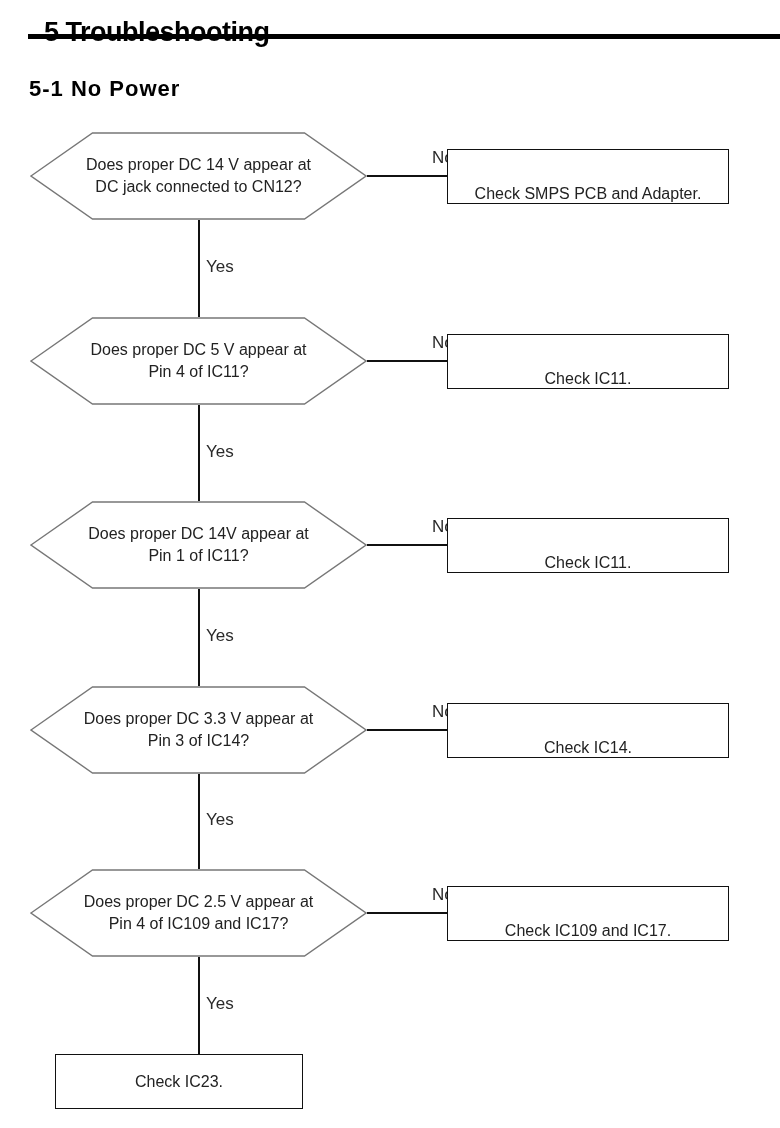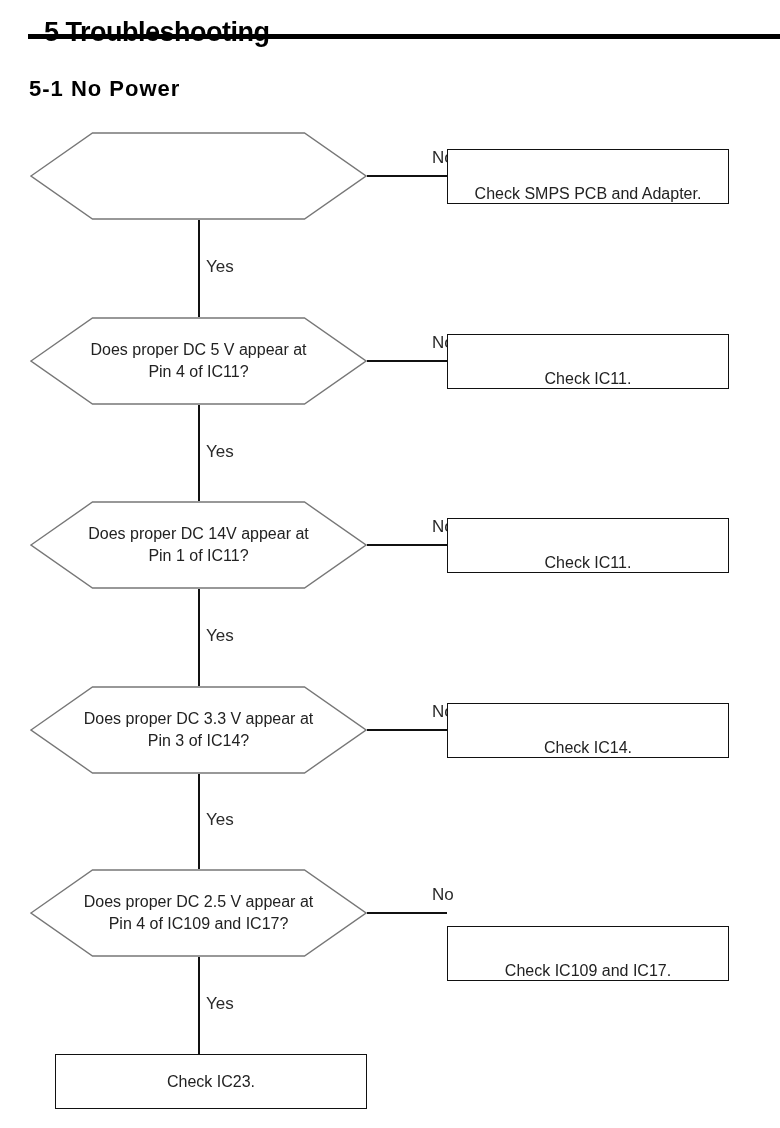--- a/index.html
+++ b/index.html
@@ -69,21 +69,21 @@
     display: flex;
     align-items: flex-end;
     justify-content: center;
     text-align: center;
     font-size: 16px;
     color: #222;
   }
   .final-box {
     position: absolute;
     left: 55px; top: 1054px;
-    width: 312px;
+    width: 248px;
     height: 55px;
     box-sizing: border-box;
     border: 1.5px solid #111;
     background: #fff;
     display: flex;
     align-items: center;
     justify-content: center;
     font-size: 16px;
     color: #222;
   }
@@ -117,20 +117,24 @@
   <h1 class="page-title">5 Troubleshooting</h1>
   <div class="title-rule"></div>
   <h2 class="section-title">5-1 No Power</h2>
 
   <div class="flow">
 
     <div class="hex" style="top:132px">
       <svg width="337" height="88" viewBox="0 0 337 88">
         <polygon points="1,44 62.5,1 274.5,1 336,44 274.5,87 62.5,87" fill="#ffffff" stroke="#777777" stroke-width="1.4"></polygon>
       </svg>
+      <div class="hex-text">
+        <span>Does proper DC 14 V appear at</span>
+        <span>DC jack connected to CN12?</span>
+      </div>
     </div>
     <div class="lbl lbl-no" style="top:148px">No</div>
     <div class="hline" style="top:175px"></div>
     <div class="action-box" style="top:149px">
       <span>Check SMPS PCB and Adapter.</span>
     </div>
     <div class="vline" style="top:220px;height:97px"></div>
     <div class="lbl lbl-yes" style="top:257px">Yes</div>
 
     <div class="hex" style="top:317px">
@@ -188,21 +192,21 @@
       <svg width="337" height="88" viewBox="0 0 337 88">
         <polygon points="1,44 62.5,1 274.5,1 336,44 274.5,87 62.5,87" fill="#ffffff" stroke="#777777" stroke-width="1.4"></polygon>
       </svg>
       <div class="hex-text">
         <span>Does proper DC 2.5 V appear at</span>
         <span>Pin 4 of IC109 and IC17?</span>
       </div>
     </div>
     <div class="lbl lbl-no" style="top:885px">No</div>
     <div class="hline" style="top:912px"></div>
-    <div class="action-box" style="top:926px">
+    <div class="action-box" style="top:886px">
       <span>Check IC109 and IC17.</span>
     </div>
     <div class="vline" style="top:957px;height:97px"></div>
     <div class="lbl lbl-yes" style="top:994px">Yes</div>
 
     <div class="final-box">
       <span>Check IC23.</span>
     </div>
 
   </div>

